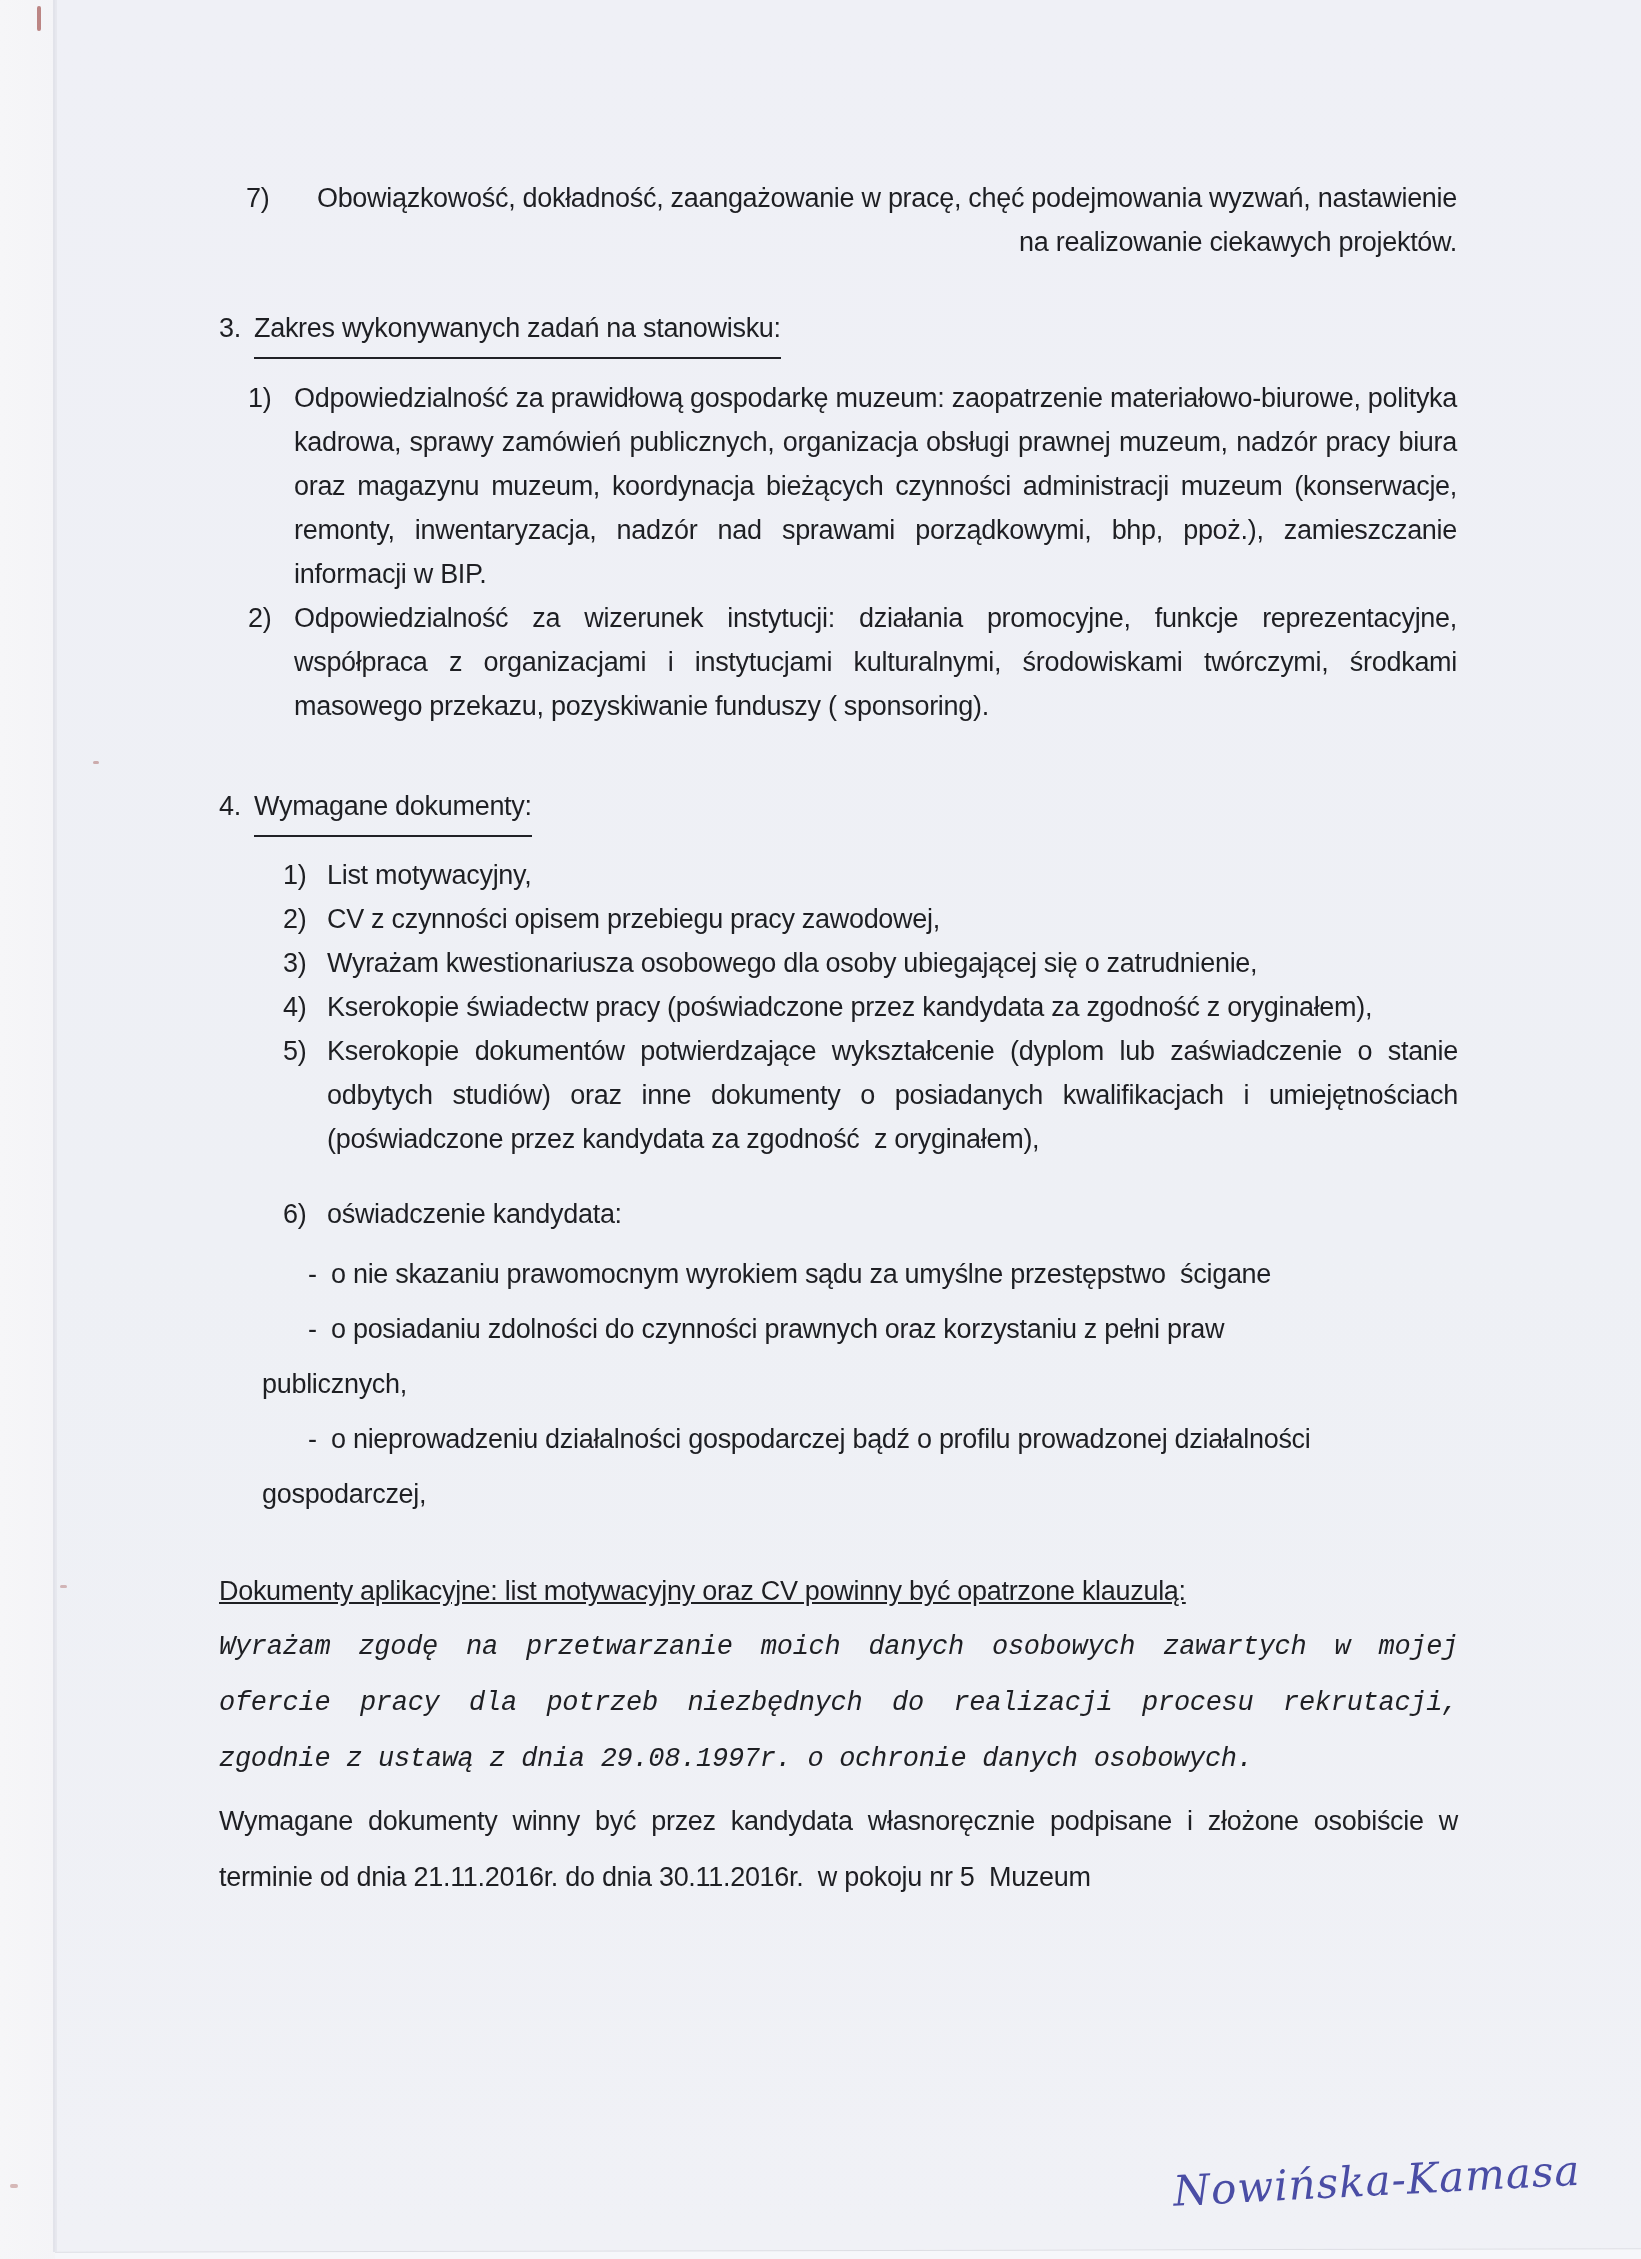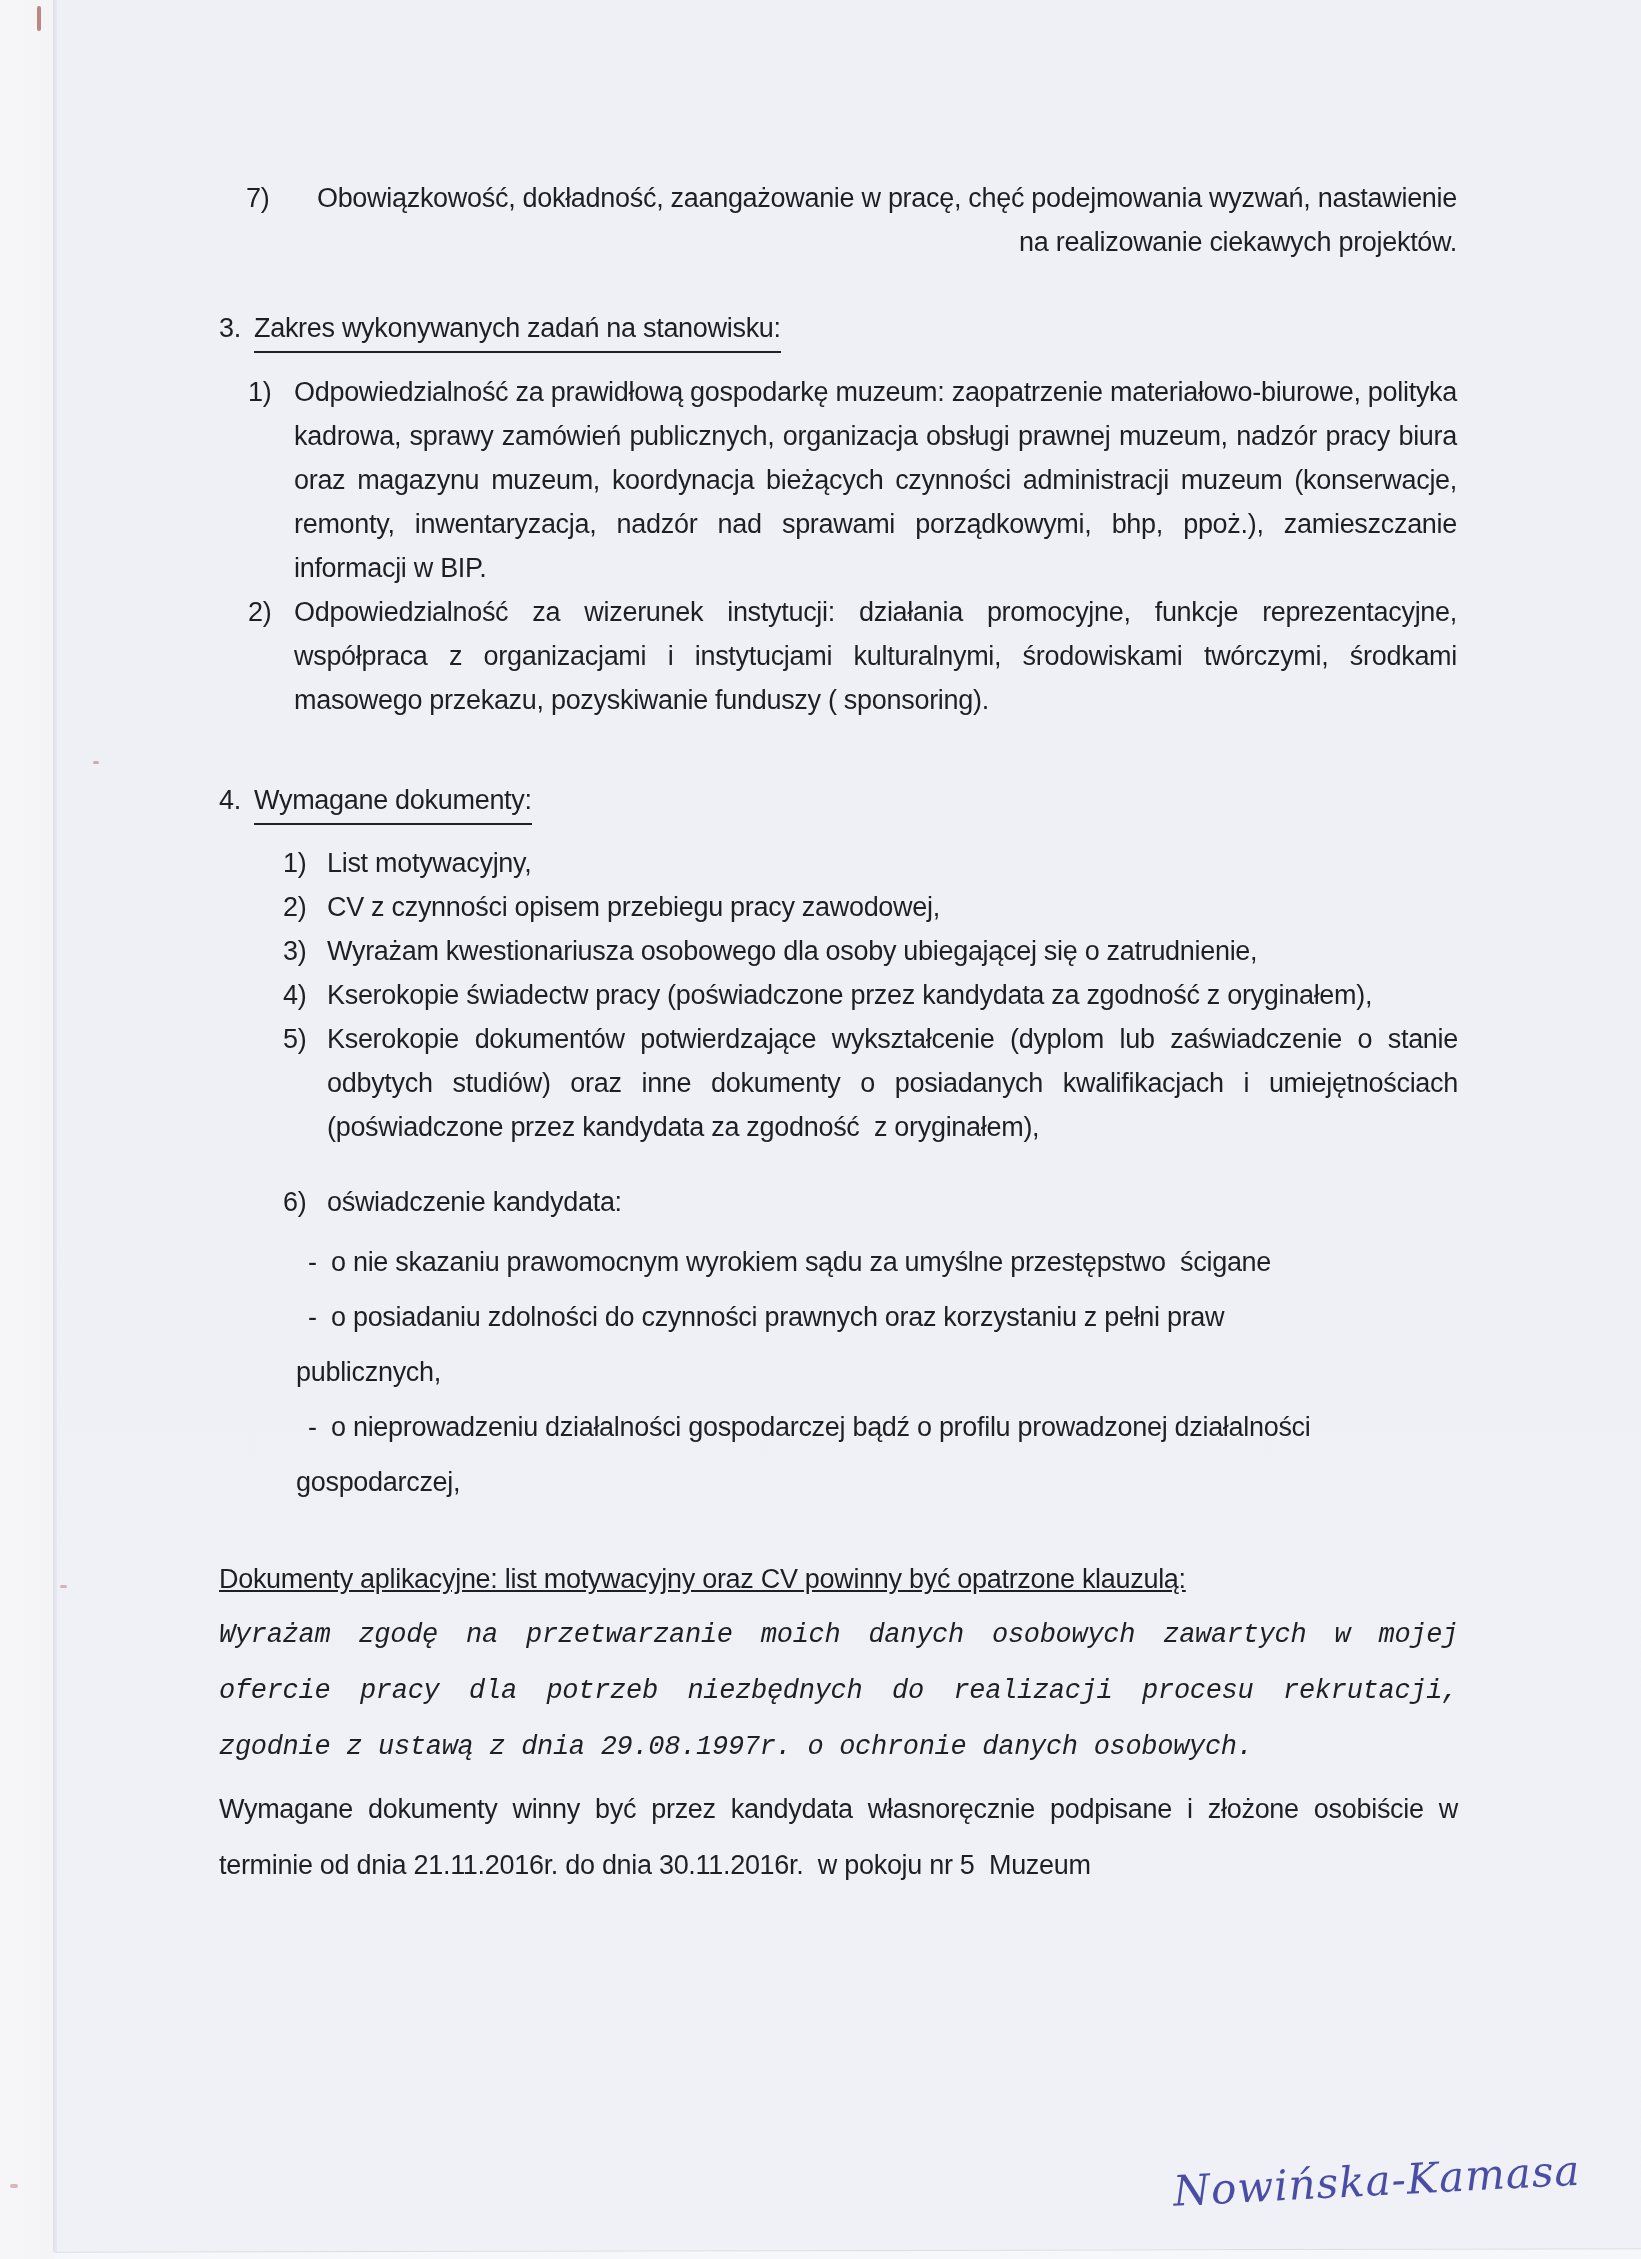--- a/index.html
+++ b/index.html
@@ -33,41 +33,41 @@
   .row{display:flex;align-items:flex-start;}
   .num{flex:0 0 auto;}
   .txt{margin:0;}
 
   .item7{margin-left:27px;}
   .item7 .num{width:44px;}
   .item7 .txt{width:1167px;text-align:right;}
 
   .heading{display:flex;}
   .heading .num{width:35px;}
-  .heading .title{border-bottom:2.9px solid #202126;padding-bottom:1px;}
+  .heading .title{border-bottom:2.9px solid #202126;padding-bottom:7px;}
   .h3{margin-top:42px;}
   .h4{margin-top:56px;}
 
   .s3item{margin-left:29px;margin-top:17.4px;}
   .s3item .num{width:46px;}
   .s3item .txt{width:1163px;text-align:justify;}
   .s3item.second{margin-top:0;}
 
   .s4list{margin-top:15.4px;}
   .s4item{margin-left:64px;}
   .s4item .num{width:44px;}
   .s4item .txt{width:1131px;text-align:left;}
   .s4item.justify .txt{text-align:justify;}
   .s4item.decl-head{margin-top:31px;}
 
   .decls{margin-top:11.6px;line-height:55px;}
   .dashrow{margin-left:89px;display:flex;}
   .dashrow .dash{width:23px;flex:0 0 auto;}
   .cont-deep{margin-left:112px;}
-  .cont-shallow{margin-left:77px;}
+  .cont-shallow{margin-left:43px;}
 
   .closing{line-height:56px;}
   .closing p{margin:0;text-align:justify;width:1239px;}
   .closing .intro{margin-top:41px;text-align:left;text-decoration:underline;}
   .closing .clause{font-style:italic;font-family:Liberation Mono, monospace;}
   .closing .final{margin-top:5.8px;}
 
   .signature{
     position:absolute;left:1173px;top:2155px;width:454px;
     font-family:"DejaVu Serif", serif;font-style:italic;

